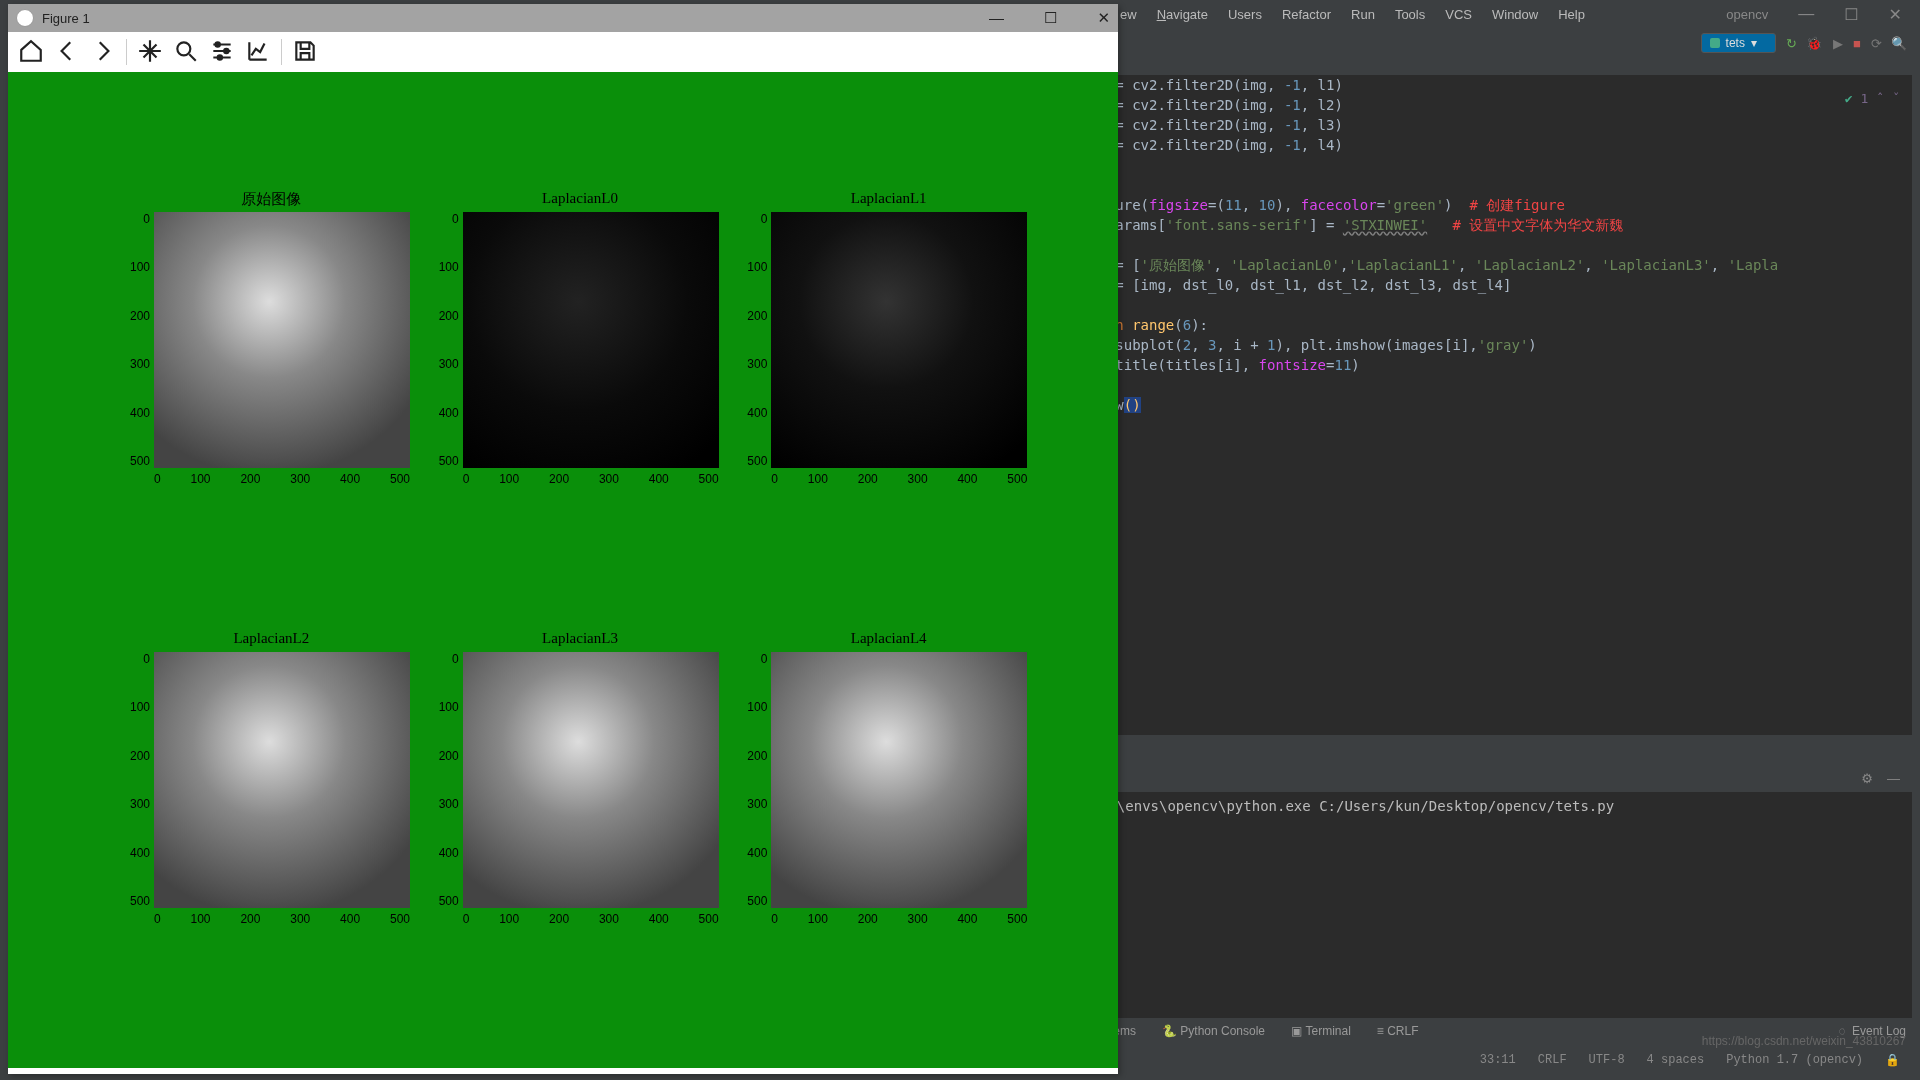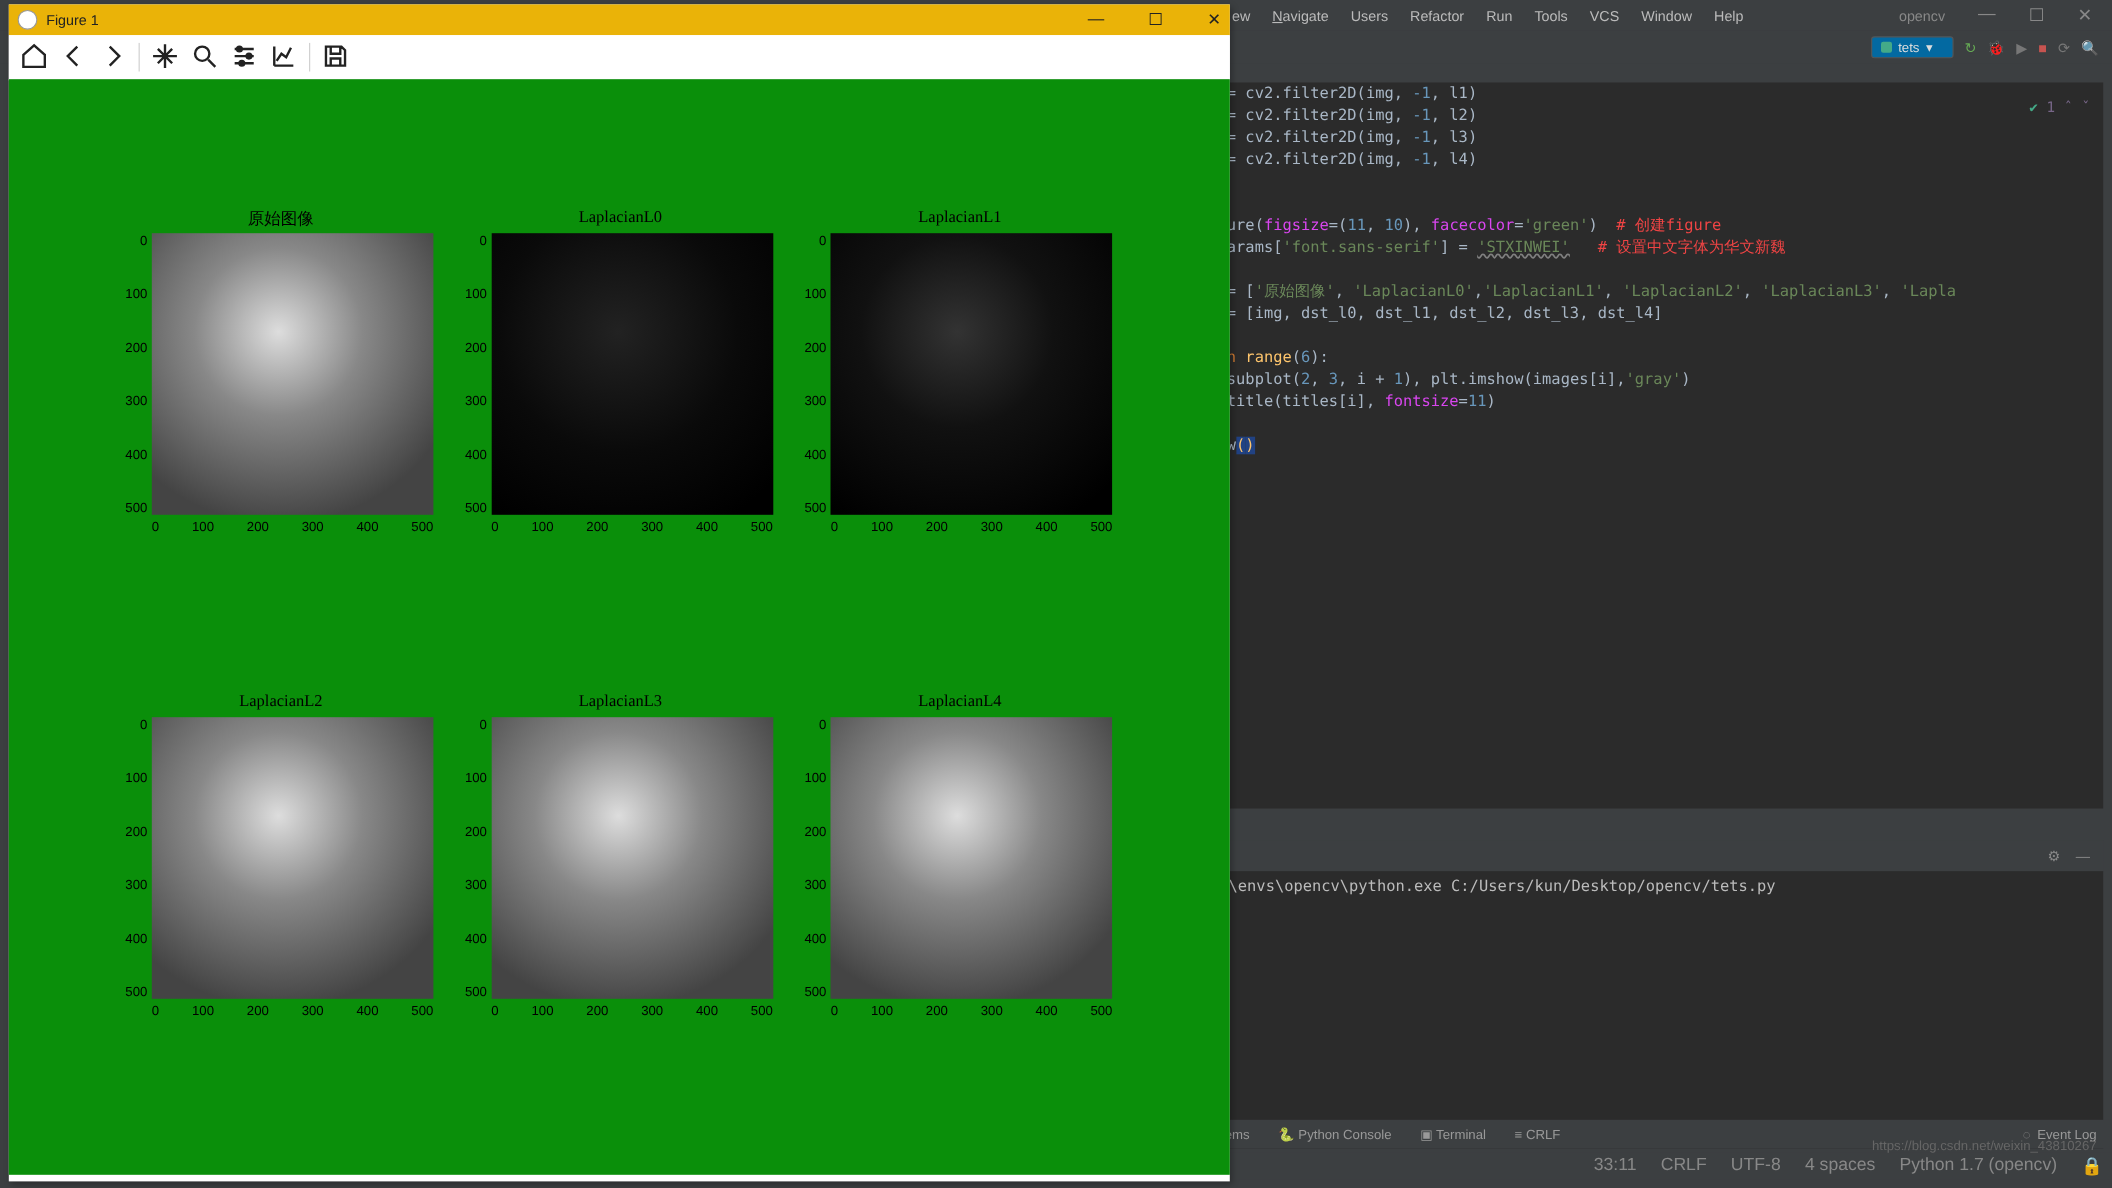--- a/index.html
+++ b/index.html
@@ -25,32 +25,32 @@
   .c-cmt{color:#ef4444;}
   .c-under{text-decoration:underline wavy #808080;}
   .hl{background:#214283;}
   .yl{color:#ffc66d;}
   .term-tab{position:absolute;left:1090px;top:764px;right:8px;height:28px;background:#3c3f41;display:flex;align-items:center;color:#aaa;font-size:13px;}
   .term-tab .x{color:#c75450;padding:0 10px;}
   .term-tab .ctrls{margin-left:auto;display:flex;gap:14px;padding-right:12px;color:#888;}
   .term{position:absolute;left:1090px;top:792px;right:8px;height:240px;background:#2b2b2b;font-family:Consolas,monospace;font-size:14px;padding:6px 10px;color:#bbb;}
   .bottom-bar{position:absolute;left:1090px;bottom:36px;right:0;height:26px;background:#3c3f41;display:flex;align-items:center;gap:26px;color:#999;font-size:12px;padding:0 14px;}
   .bottom-bar .evlog{margin-left:auto;display:flex;align-items:center;gap:6px;}
-  .status-bar{position:absolute;left:1090px;bottom:8px;right:0;height:24px;background:#3c3f41;display:flex;align-items:center;justify-content:flex-end;gap:22px;color:#888;font-size:16px;padding-right:8px;}
+  .status-bar{position:absolute;left:1090px;bottom:8px;right:0;height:24px;background:#3c3f41;display:flex;align-items:center;justify-content:flex-end;gap:22px;color:#888;font-size:12px;padding-right:20px;font-family:Liberation Mono, monospace;}
   .watermark{position:absolute;right:14px;bottom:32px;color:#666;font-size:12px;}
   
   .mpl{position:absolute;left:8px;top:4px;width:1110px;height:1070px;background:#fff;box-shadow:2px 2px 6px rgba(0,0,0,.3);}
-  .mpl-title{height:28px;background:#eab308;display:flex;align-items:center;padding:0 8px;color:#222;}
+  .mpl-title{height:28px;background:#a3a3a3;display:flex;align-items:center;padding:0 8px;color:#222;}
   .mpl-title .icon{width:16px;height:16px;background:#fff;border-radius:50%;border:1px solid #999;margin-right:8px;}
   .mpl-title .wb{margin-left:auto;display:flex;gap:40px;font-size:15px;font-family:Arial;}
   .mpl-tb{height:40px;background:#fff;border-bottom:1px solid #ddd;display:flex;align-items:center;gap:10px;padding-left:10px;}
   .mpl-tb svg{width:26px;height:26px;stroke:#222;}
   .tb-sep{width:1px;height:26px;background:#ccc;}
   .fig{position:absolute;left:0;top:68px;right:0;bottom:6px;background:#0a8f0a;}
-  .grid6{position:absolute;left:96px;top:140px;width:920px;height:840px;display:grid;grid-template-columns:repeat(3,1fr);grid-template-rows:repeat(2,1fr);gap:40px 6px;}
+  .grid6{position:absolute;left:112px;top:140px;width:920px;height:840px;display:grid;grid-template-columns:repeat(3,1fr);grid-template-rows:repeat(2,1fr);gap:40px 6px;}
   .sp{position:relative;}
   .sp-title{position:absolute;top:-22px;left:0;right:0;text-align:center;font-size:15px;color:#000;font-family:"SimSun","STXinwei",serif;}
   .ax-box{position:absolute;left:34px;top:0;width:256px;height:256px;background:#111;}
   .img-lena{background:radial-gradient(circle at 45% 35%,#ddd 0%,#888 35%,#444 80%);}
   .img-edge{background:radial-gradient(circle at 45% 35%,#222 0%,#0a0a0a 50%,#000 90%);}
   .img-edge2{background:radial-gradient(circle at 45% 35%,#333 0%,#111 40%,#000 90%);}
   .yticks{position:absolute;left:2px;top:0;height:256px;display:flex;flex-direction:column;justify-content:space-between;font-size:12px;color:#000;text-align:right;width:28px;}
   .xticks{position:absolute;left:34px;top:260px;width:256px;display:flex;justify-content:space-between;font-size:12px;color:#000;}
 </style>
 </head>

